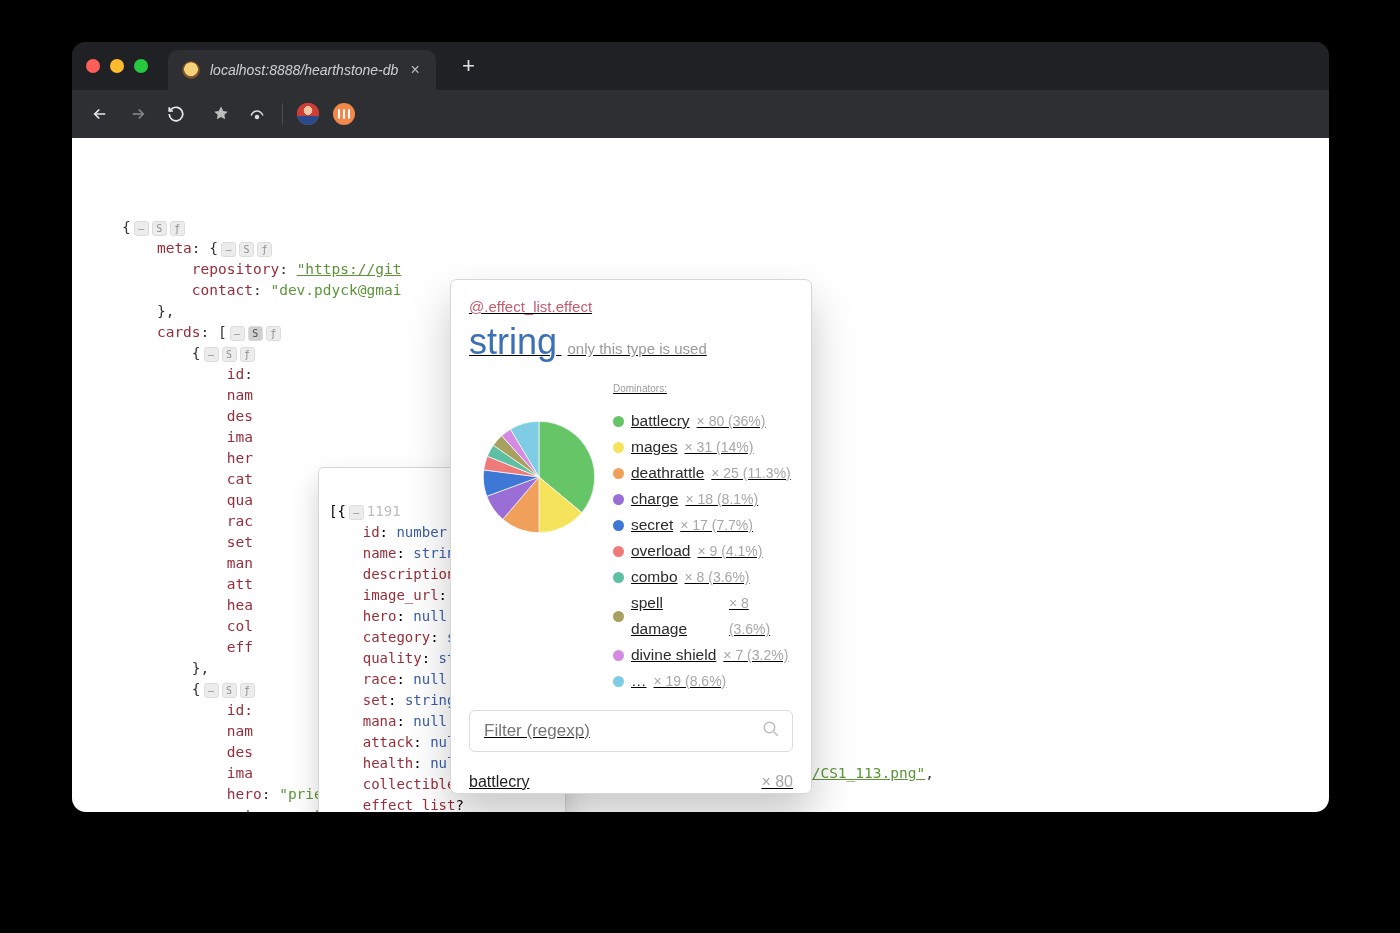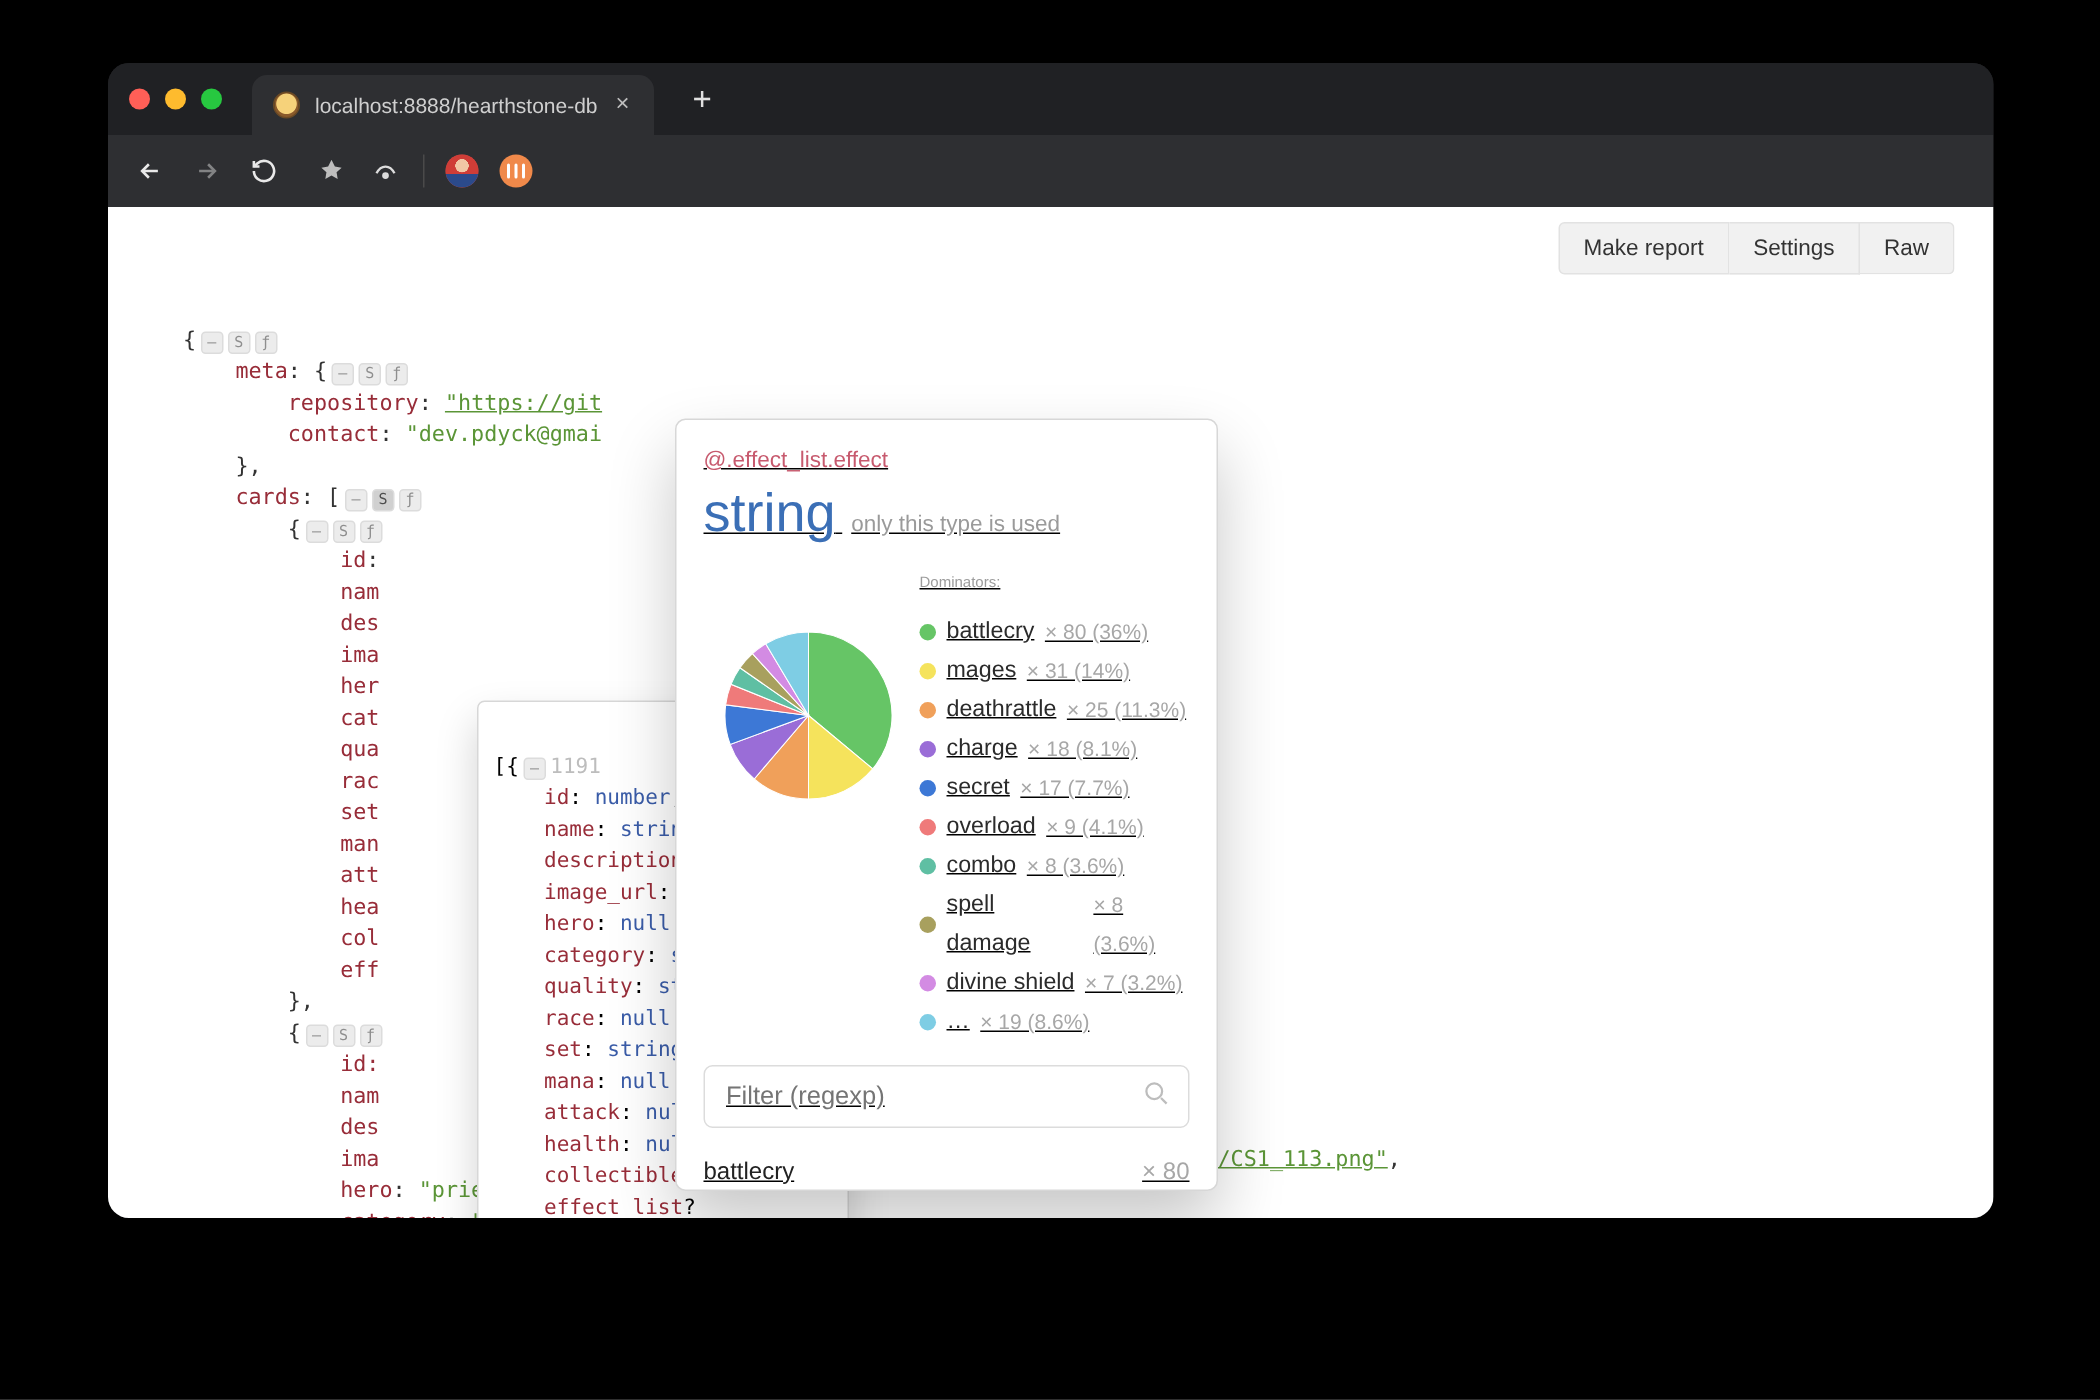--- a/index.html
+++ b/index.html
@@ -28,20 +28,21 @@
   .window{
     position:absolute;left:72px;top:42px;width:1257px;height:770px;
     background:var(--chrome-dark);border-radius:14px;overflow:hidden;
     box-shadow:0 30px 60px rgba(0,0,0,.6);
   }
 
   
   .titlebar{
     height:48px;background:var(--chrome-dark);display:flex;align-items:center;
     padding-left:14px;
+    font-style:italic;
   }
   .traffic{display:flex;gap:10px;margin-right:20px}
   .dot{width:14px;height:14px;border-radius:50%}
   .dot.r{background:#ff5f57}.dot.y{background:#febb2e}.dot.g{background:#27c840}
   .tab{
     display:flex;align-items:center;gap:10px;height:40px;padding:0 14px 0 14px;
     background:var(--chrome);border-radius:10px 10px 0 0;color:#d5d5d5;font-size:14px;
     max-width:270px;align-self:flex-end;
   }
   .favicon{
@@ -203,25 +204,20 @@
             </svg>
         </div>
         <div class="sep"></div>
         <div class="avatar"></div>
         <div class="menu-orange"></div>
       </div>
     </div>
 
     <div class="viewport">
 
-      <div class="topbar-buttons">
-        <div class="tb-btn">Make report</div>
-        <div class="tb-btn">Settings</div>
-        <div class="tb-btn">Raw</div>
-      </div>
 
       <div class="code">
 <span>{</span><span class="badges"><span class="badge">–</span><span class="badge">S</span><span class="badge">ƒ</span></span>
     <span class="k">meta</span><span>: {</span><span class="badges"><span class="badge">–</span><span class="badge">S</span><span class="badge">ƒ</span></span>
         <span class="k">repository</span>: <span class="s u">"https://git</span>
         <span class="k">contact</span>: <span class="s">"dev.pdyck@gmai</span>
     <span>},</span>
     <span class="k">cards</span><span>: [</span><span class="badges"><span class="badge">–</span><span class="badge" style="background:#d0d0d0;color:#4d4d4d">S</span><span class="badge">ƒ</span></span>
         <span>{</span><span class="badges"><span class="badge">–</span><span class="badge">S</span><span class="badge">ƒ</span></span>
             <span class="k">id</span>:

